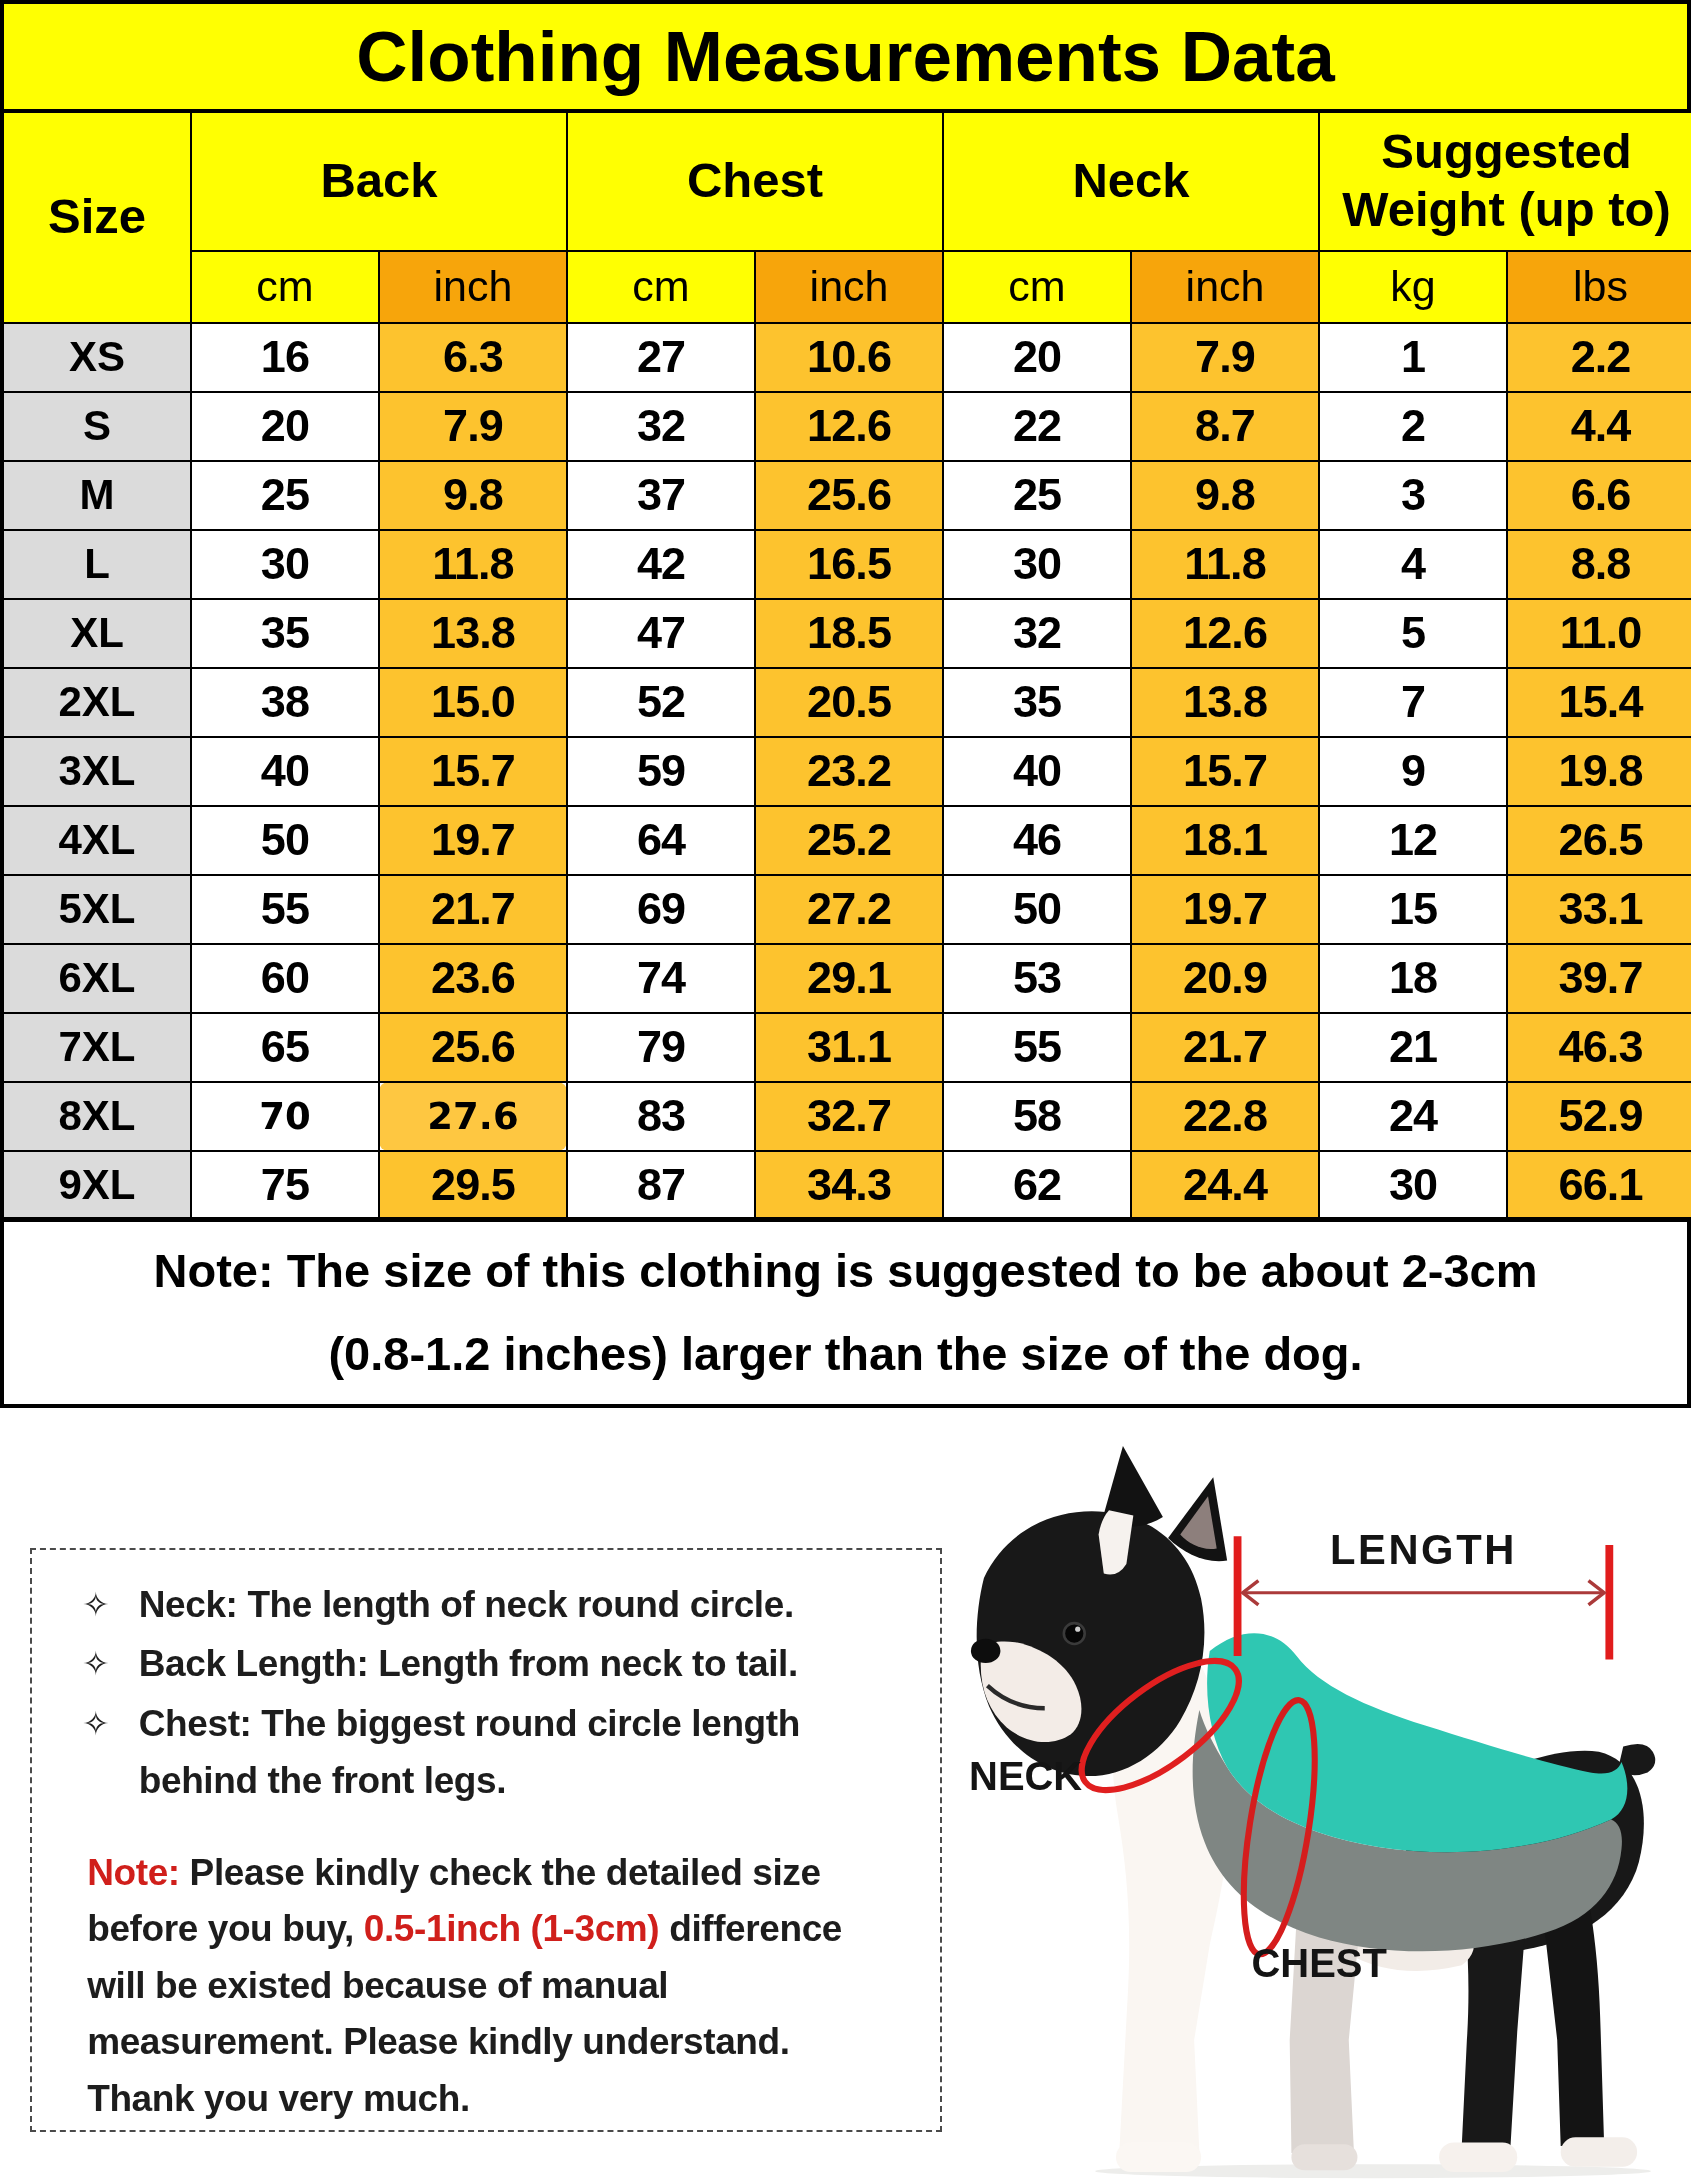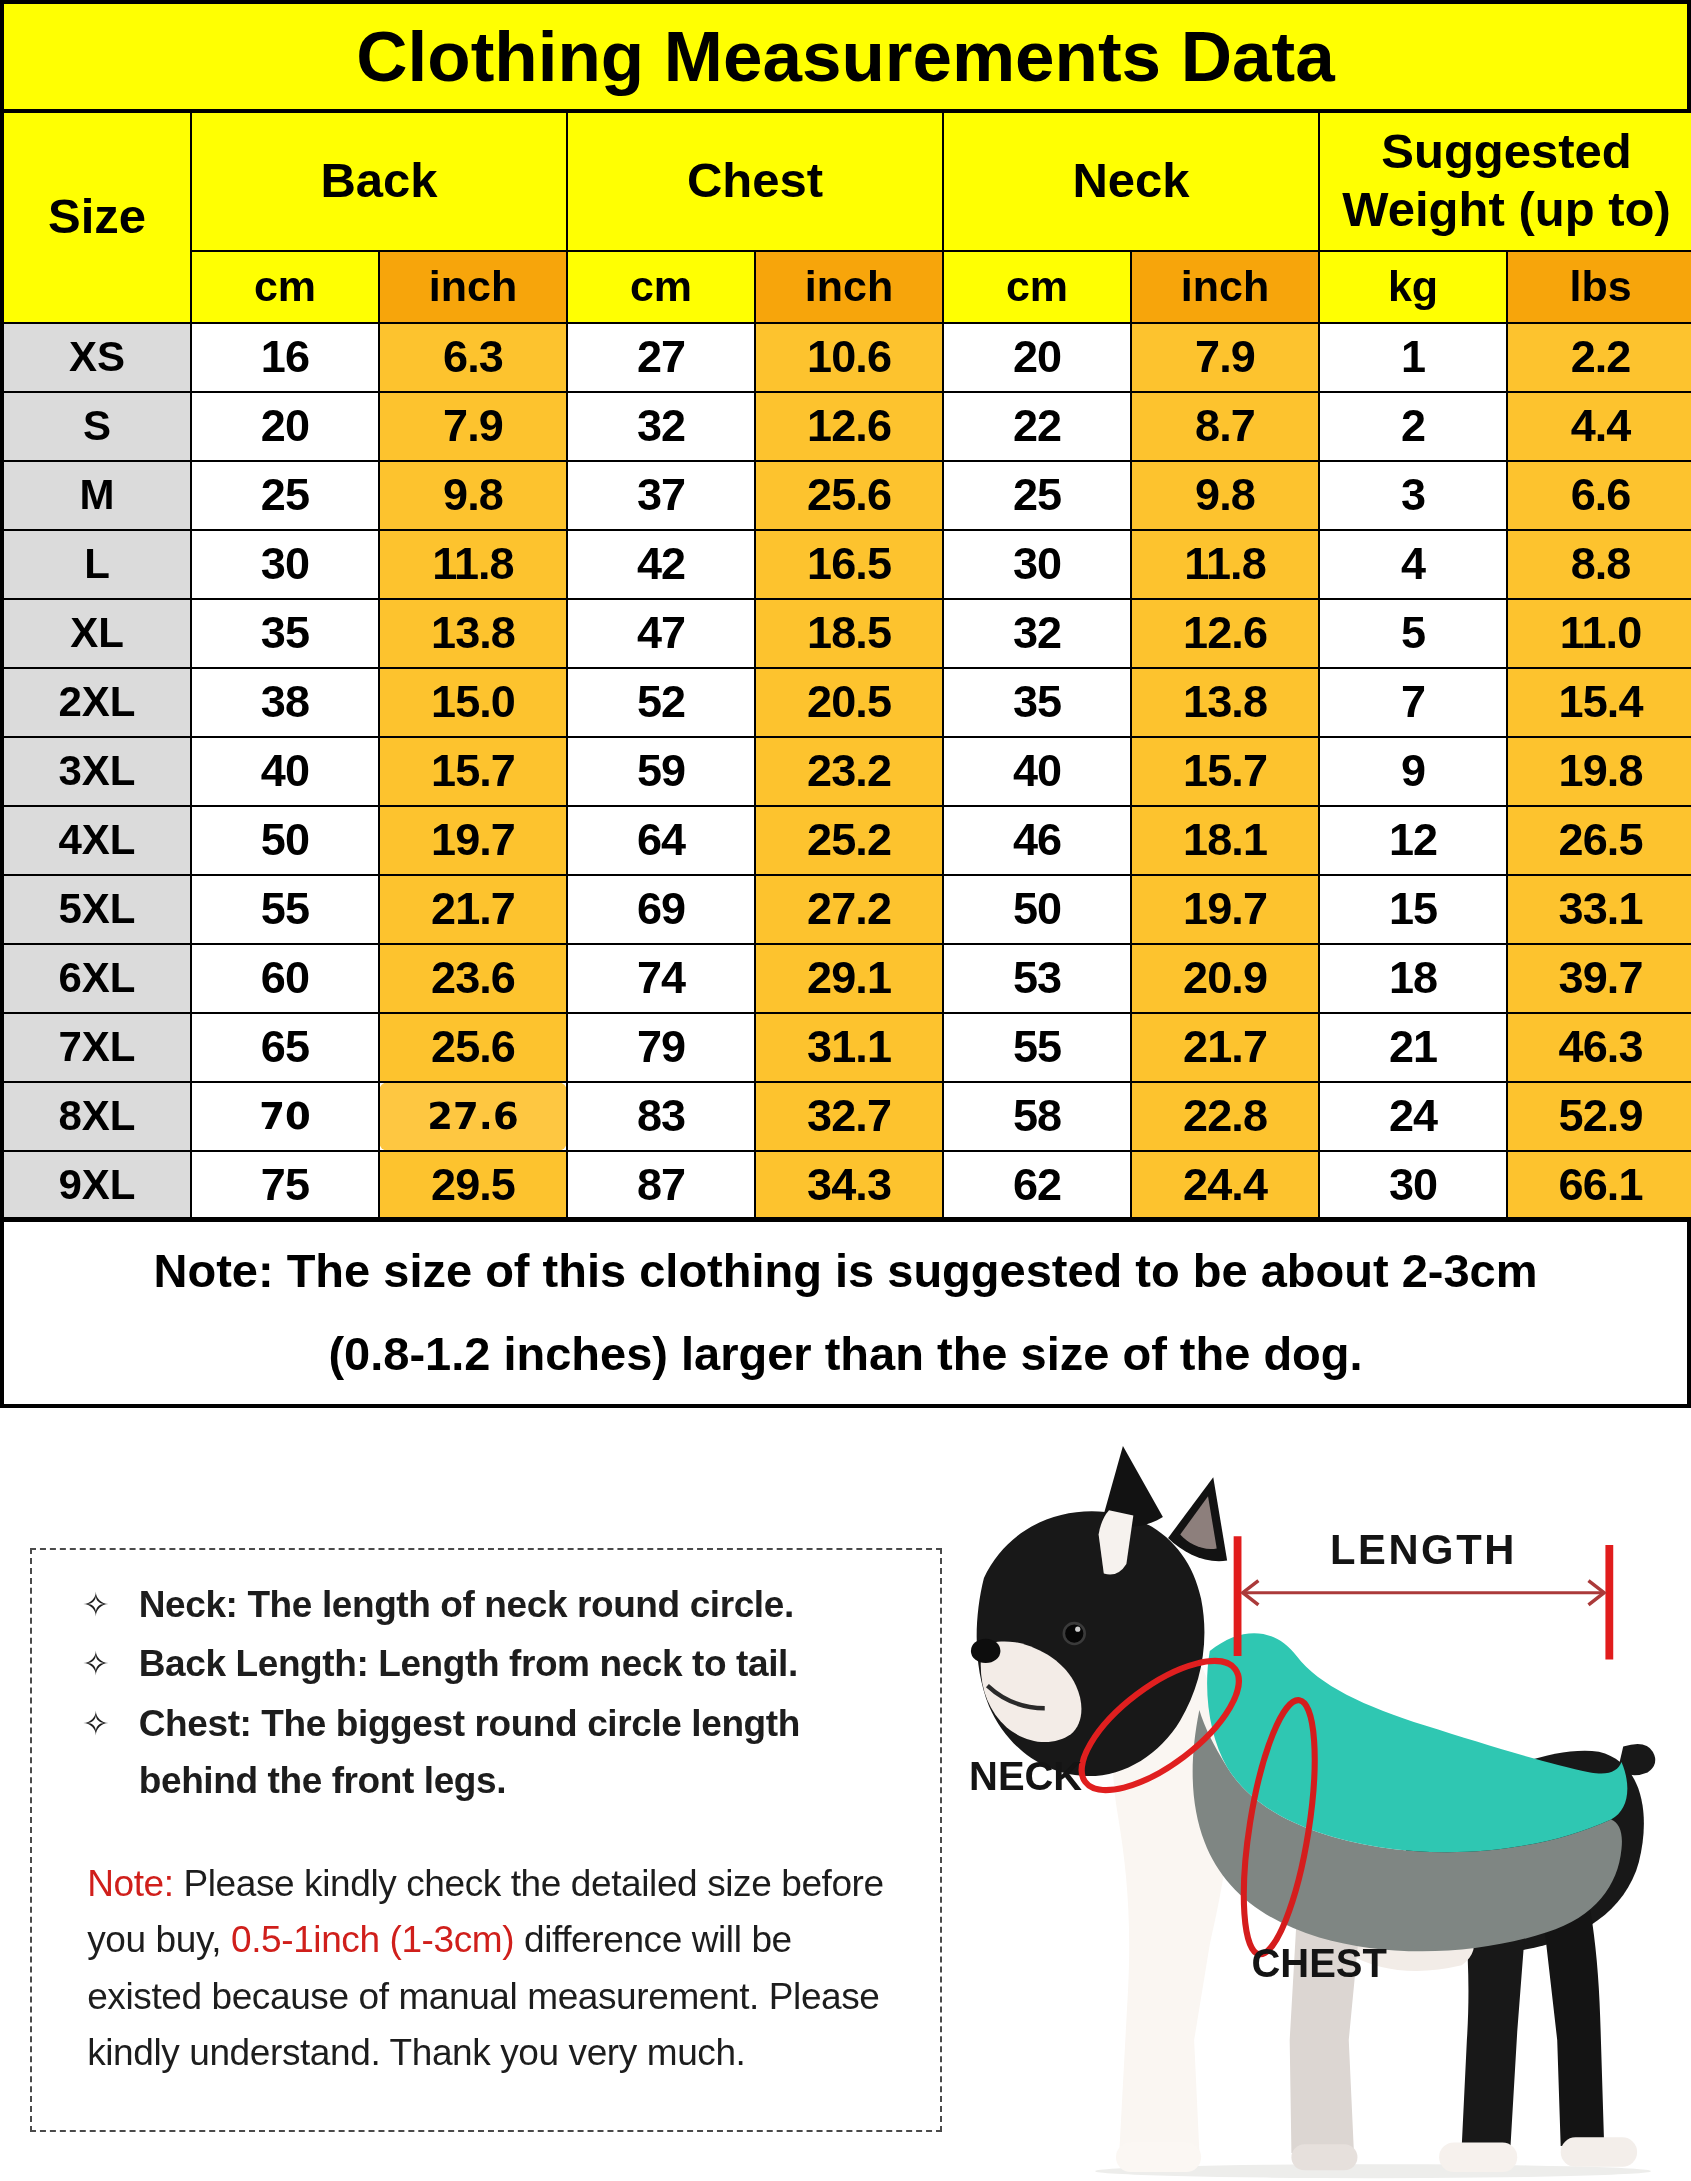--- a/index.html
+++ b/index.html
@@ -14,21 +14,21 @@
     border:4.3px solid #000;background:#ffff02;height:105px;
     display:flex;align-items:center;justify-content:center;
     font-size:71px;font-weight:700;letter-spacing:0px;
   }
 
   
   table.meas{border-collapse:collapse;width:1691px;table-layout:fixed;margin-top:-4.3px;border:4.3px solid #000;}
   table.meas th,table.meas td{border:2.6px solid #000;text-align:center;vertical-align:middle;padding:0;}
   tr.group-row th{height:137px;font-size:49px;font-weight:700;background:#ffff02;line-height:1.18;}
   th.size-head{background:#dbdbdb;font-size:45px;font-weight:700;}
-  tr.unit-row th{height:70px;font-size:43px;font-weight:700;}
+  tr.unit-row th{height:70px;font-size:43px;font-weight:400;}
   tr.unit-row th.yellow{background:#ffff02;}
   tr.unit-row th.orange{background:#f7a50b;}
   tbody tr{height:69px;}
   tbody th.size{background:#dbdbdb;font-size:42px;font-weight:700;}
   tbody td.val{font-size:45px;font-weight:700;letter-spacing:-0.9px;}
   tbody td.white{background:#ffffff;}
   tbody td.gold{background:#fdc32e;}
   tbody td.patched{font-family:"DejaVu Sans",sans-serif;font-size:37px;letter-spacing:0;border-radius:9px;}
   tbody td.patched.gold{background:#fec741;}
 
@@ -42,21 +42,21 @@
   
   .bottom{position:absolute;top:1432px;left:0;width:1691px;height:749px;}
   .measure-box{
     position:absolute;left:30px;top:116px;width:912px;height:584px;
     border:2.6px dashed #4a4a4a;box-sizing:border-box;
     padding:26px 35px 0 50px;color:#1d1d1d;
   }
   .bullet{display:flex;align-items:flex-start;gap:29.5px;font-size:37px;font-weight:700;
     line-height:1.55;letter-spacing:-0.4px;margin-bottom:1.7px;}
   .bullet .diamond{font-size:33px;line-height:1.75;font-weight:400;}
-  .mnote{margin-top:46px;font-size:37px;font-weight:400;line-height:1.53;letter-spacing:-0.4px;padding-left:5.2px;}
+  .mnote{margin-top:35px;font-size:37px;font-weight:700;line-height:1.53;letter-spacing:-0.4px;padding-left:5.2px;}
   .mnote .red{color:#d01f1b;}
 
   .dog-svg{position:absolute;right:0;top:0;width:787px;height:747px;}
   .dog-svg text{font-family:"Liberation Sans",sans-serif;font-weight:700;fill:#141414;}
 </style>
 </head>
 <body>
 
 <div class="sheet">
 

